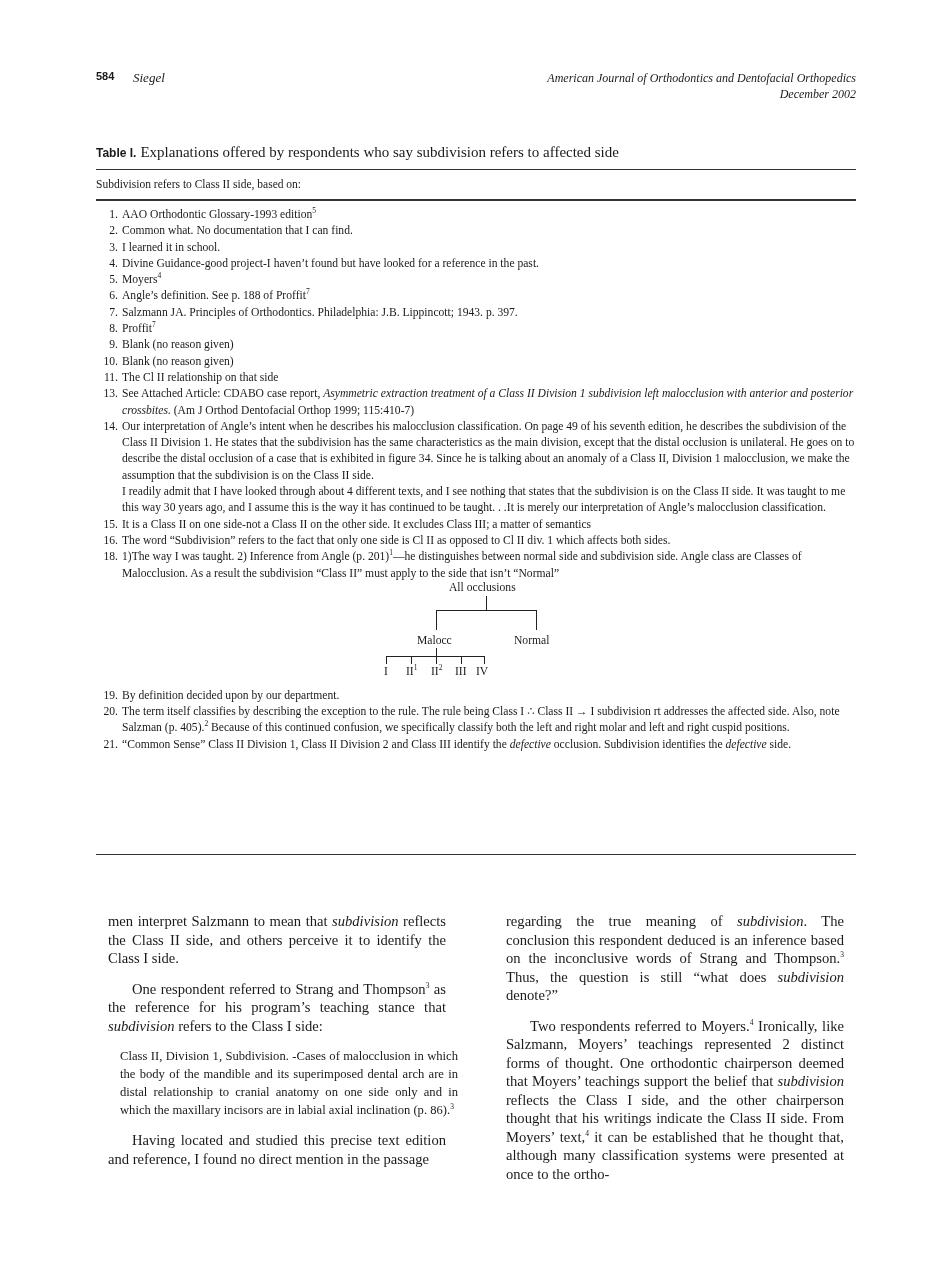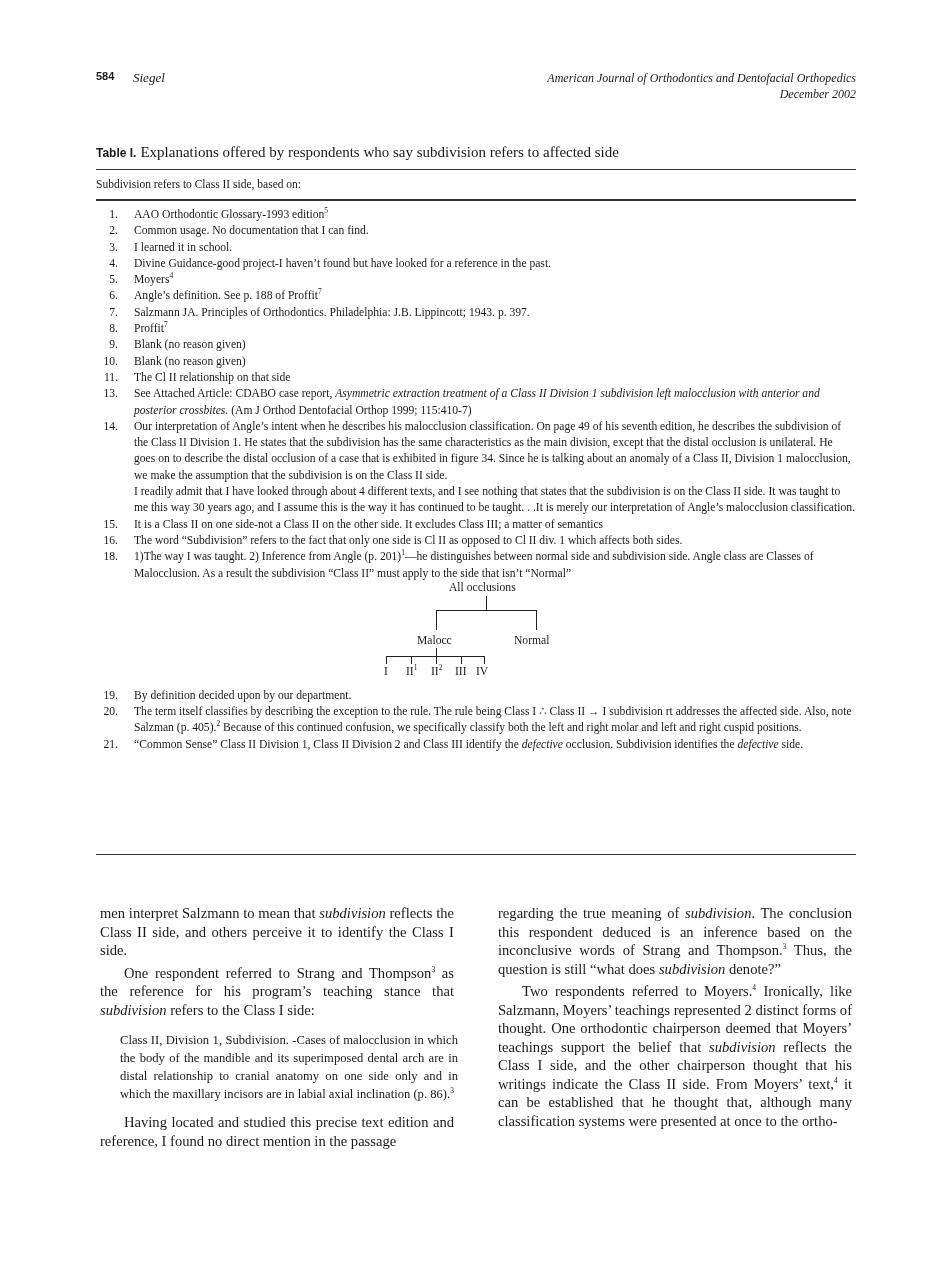--- a/index.html
+++ b/index.html
@@ -14,30 +14,30 @@
   .table-title { position: absolute; left: 96px; top: 144px; font-size: 15px; }
   .table-title .label { font-family: "Liberation Sans", sans-serif; font-weight: bold; font-size: 12px; margin-right: 4px; }
   .rule { position: absolute; left: 96px; width: 760px; background: #333; }
   .rule.r1 { top: 169px; height: 1px; }
   .rule.r2 { top: 199px; height: 2px; }
   .rule.r3 { top: 854px; height: 1px; }
   .col-head { position: absolute; left: 96px; top: 178px; font-size: 11.5px; }
   .items { position: absolute; left: 96px; top: 207px; width: 760px; font-size: 11.6px; line-height: 16.3px; }
   .item { display: flex; }
   .item .num { width: 22px; text-align: right; flex: none; padding-right: 4px; }
-  .item .txt { flex: 1; margin-left: 12px; }
+  .item .txt { flex: 1; }
   .item i { font-style: italic; }
   sup { font-size: 7.5px; vertical-align: super; line-height: 0; }
   .tree { position: relative; height: 106px; margin-left: 274px; width: 220px; font-size: 11.6px; }
   .tree .n { position: absolute; white-space: nowrap; }
   .tree .ln { position: absolute; background: #222; }
   .body-col { position: absolute; top: 900px; width: 362px; font-size: 14.6px; line-height: 18.5px; text-align: justify; }
   .body-col.left { left: 96px; }
   .body-col.right { left: 494px; }
-  .body-col p { margin: 4px; }
+  .body-col p { margin: 12px; }
   .body-col p.ind { text-indent: 24px; }
   .quote { margin: 12px 0 10px 24px; font-size: 12.6px; line-height: 18px; text-align: justify; }
 </style>
 </head>
 <body>
 
 <div class="header">
   <span class="page-num">584</span>
   <span class="author">Siegel</span>
   <div class="journal">
@@ -53,21 +53,21 @@
 <div class="col-head">Subdivision refers to Class II side, based on:</div>
 <div class="rule r2"></div>
 
 <div class="items">
   <div class="item">
       <span class="num">1.</span>
       <span class="txt"><span>AAO Orthodontic Glossary-1993 edition</span><sup>5</sup></span>
     </div>
   <div class="item">
       <span class="num">2.</span>
-      <span class="txt">Common usage. No documentation that I can find.</span>
+      <span class="txt">Common what. No documentation that I can find.</span>
     </div>
   <div class="item">
       <span class="num">3.</span>
       <span class="txt">I learned it in school.</span>
     </div>
   <div class="item">
       <span class="num">4.</span>
       <span class="txt">Divine Guidance-good project-I haven’t found but have looked for a reference in the past.</span>
     </div>
   <div class="item">

